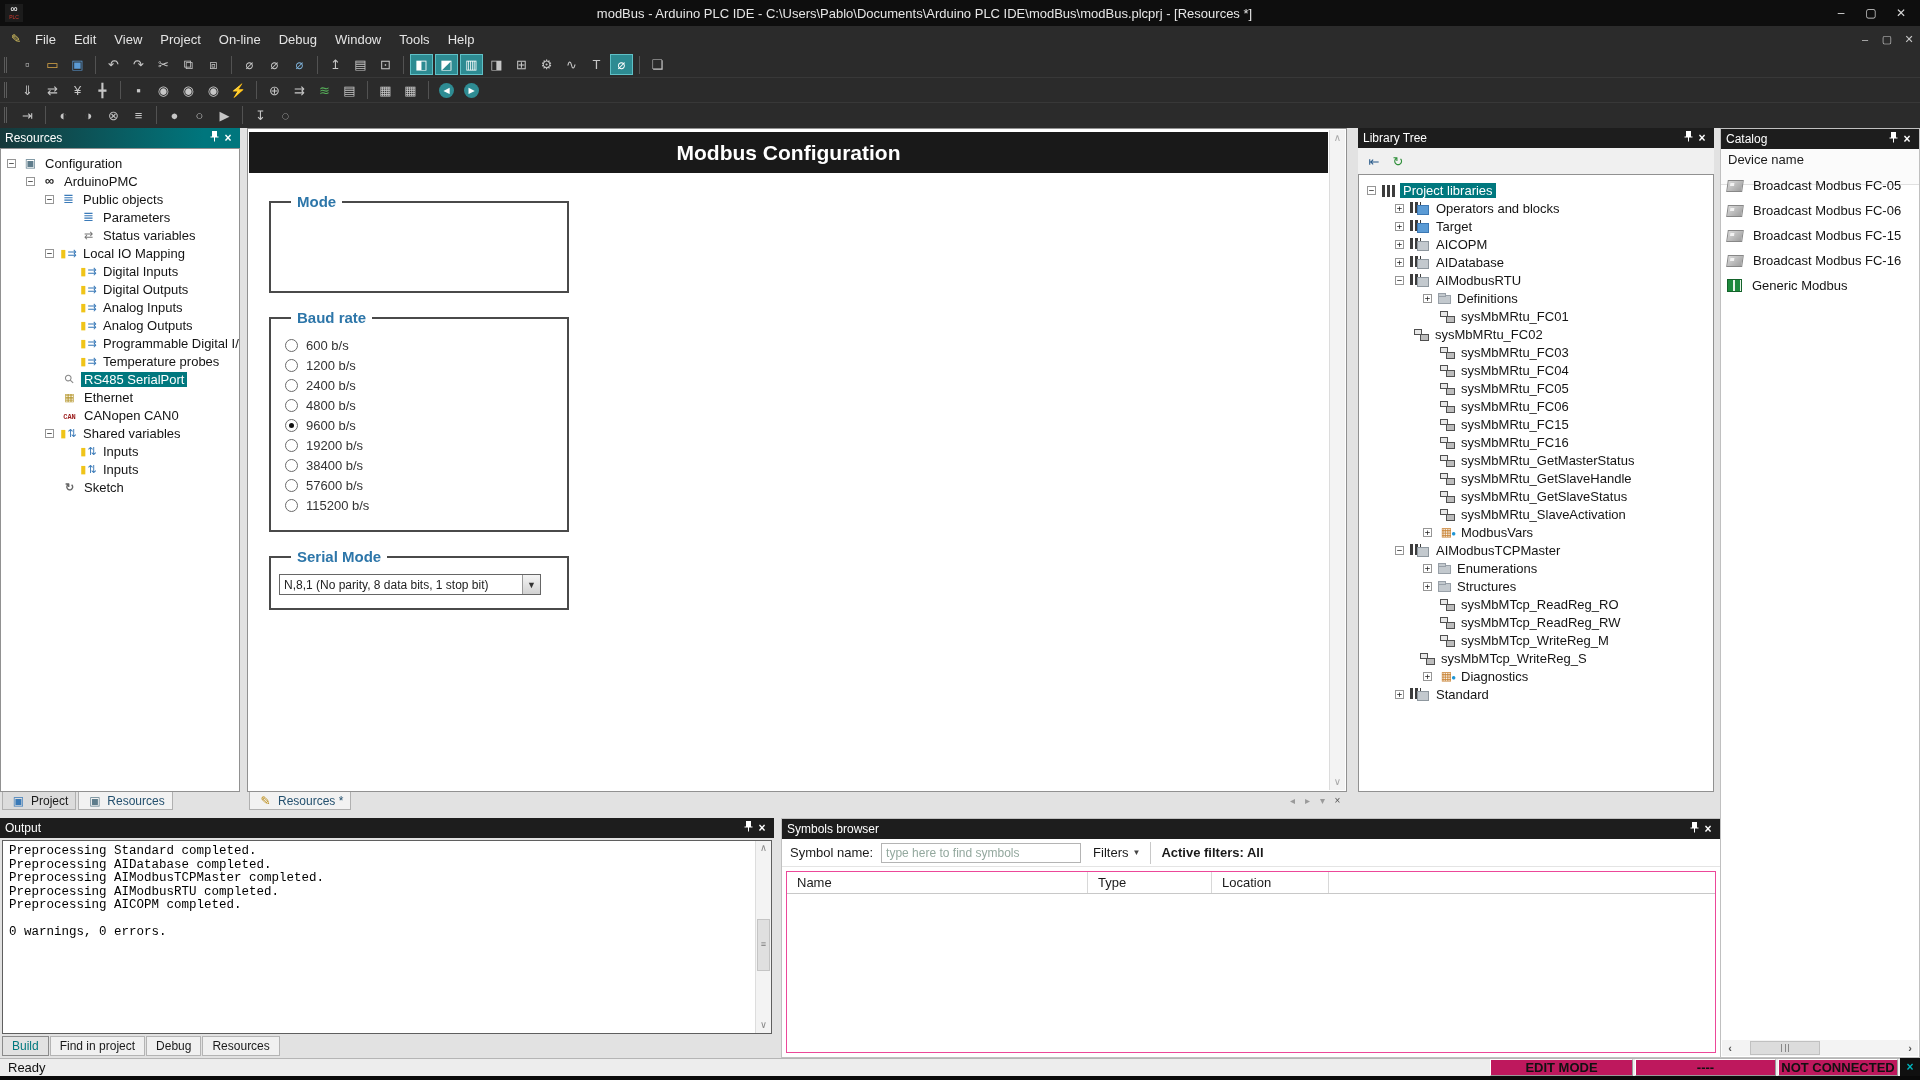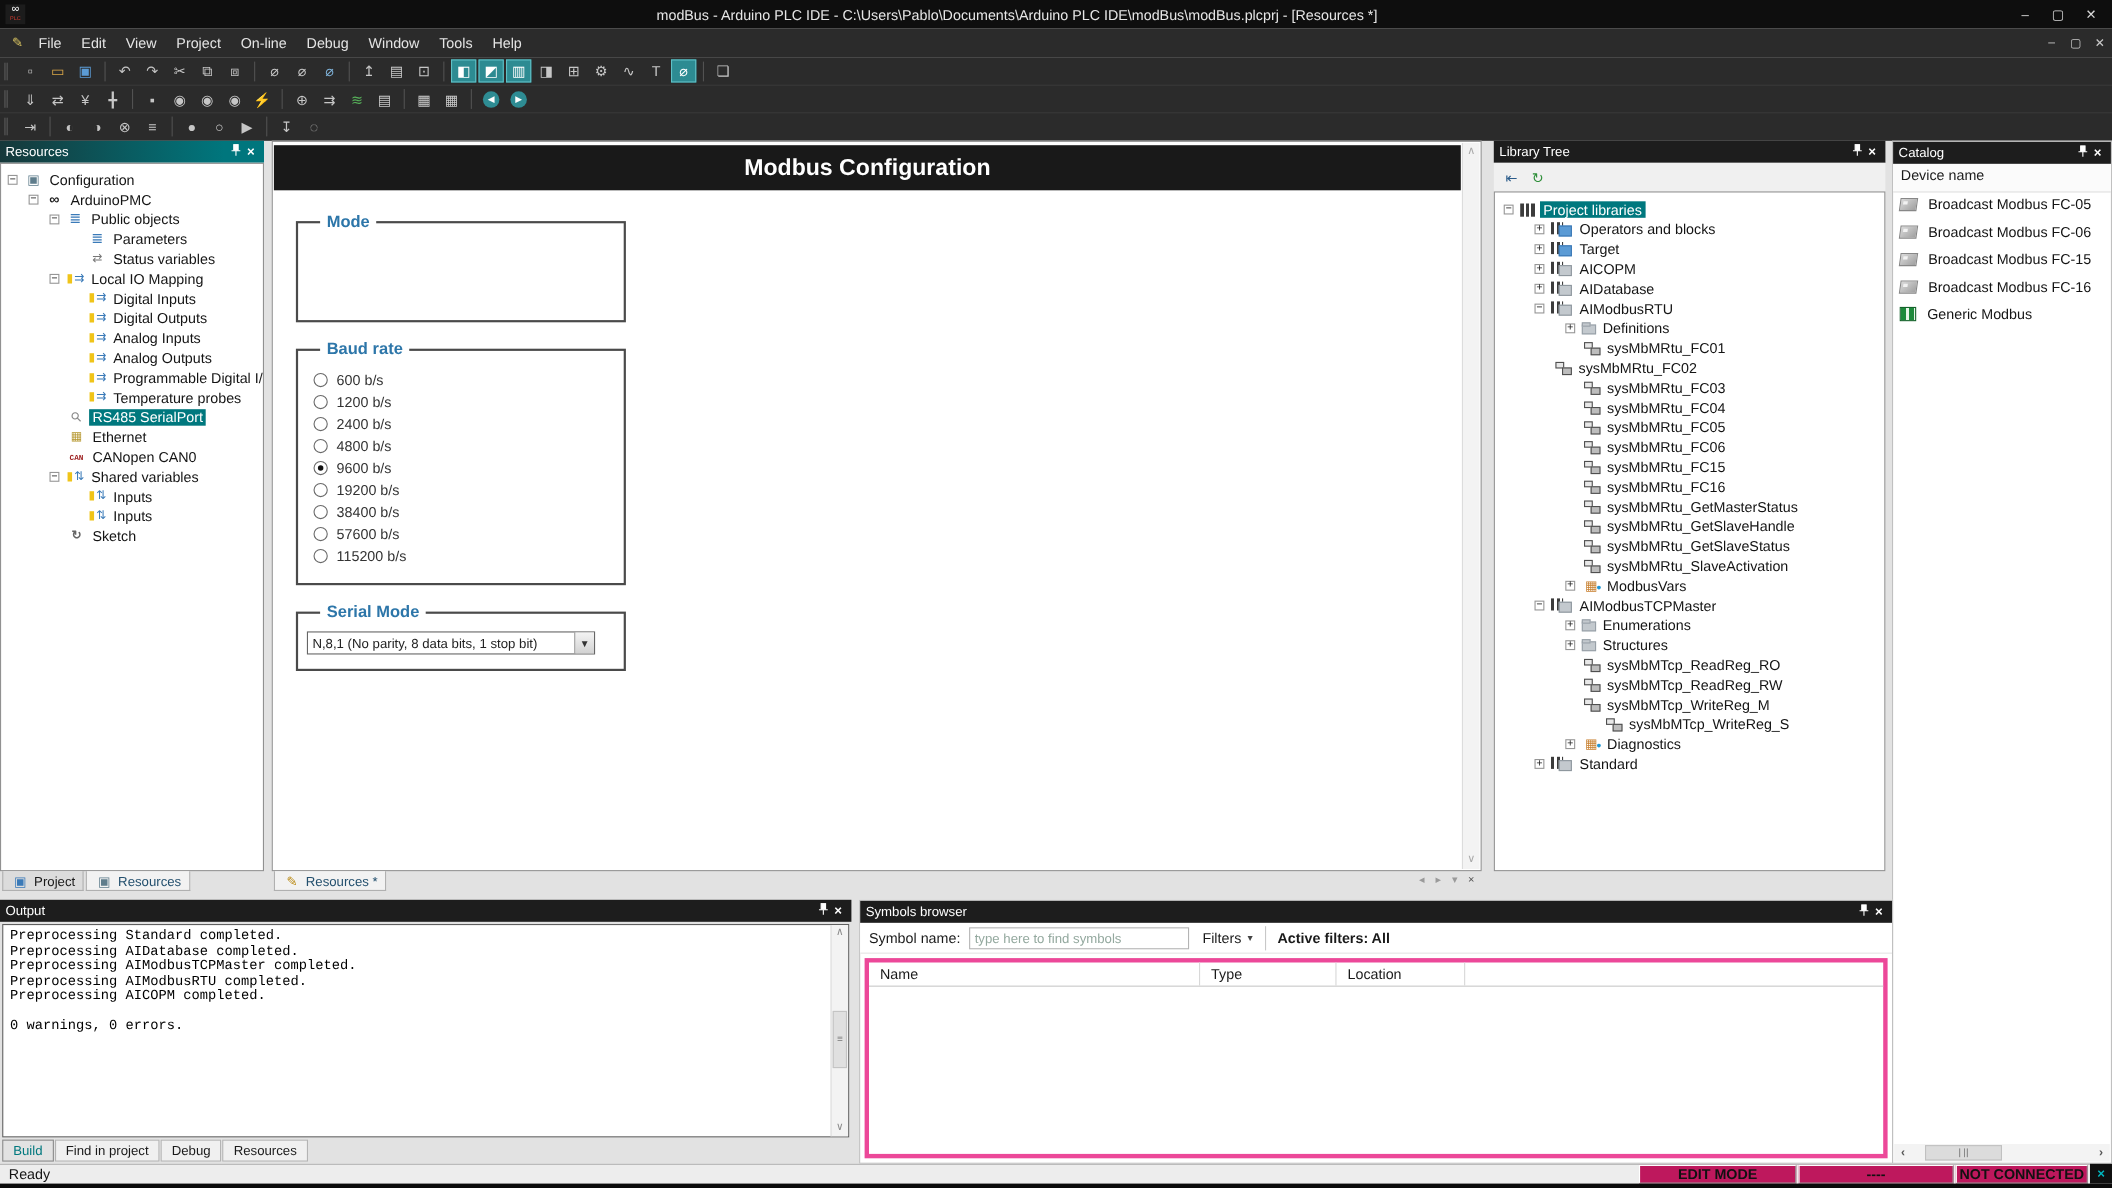--- a/index.html
+++ b/index.html
@@ -127,21 +127,21 @@
   .strip-ctrls{margin-left:auto;display:flex;align-items:center;height:16px;color:#9a9a9a;font-size:10px}
   .strip-ctrls span{width:15px;text-align:center}
 
   
   #library{position:absolute;left:1358px;top:128px;width:356px;height:664px}
   .libtools{position:absolute;left:0;right:0;top:20px;height:26px;background:#f0f0f0;display:flex;align-items:center;padding-left:4px}
   .libtool{width:24px;height:20px;display:flex;align-items:center;justify-content:center;font-size:13px}
 
   
   #catalog{position:absolute;left:1720px;top:128px;width:200px;height:930px;background:#fff;border:1px solid #c0c0c0}
-  .cat-colhdr{position:absolute;left:0;right:0;top:20px;height:26px;line-height:22px;padding-left:7px;
+  .cat-colhdr{position:absolute;left:0;right:0;top:20px;height:36px;line-height:22px;padding-left:7px;
     font-size:13px;color:#1a1a1a;background:#fbfbfb;border-bottom:1px solid #e0e0e0}
   #catalog-items{position:absolute;left:0;right:0;top:44px}
   .crow{display:flex;align-items:center;height:25px;font-size:13px;color:#141414;padding-left:6px;gap:7px}
   .hscroll{position:absolute;left:1px;right:1px;bottom:1px;height:16px;background:#f3f3f3;
     display:flex;align-items:center;color:#555;font-size:11px}
   .hscroll .la,.hscroll .ra{width:16px;text-align:center;font-weight:bold}
   .hscroll .track{flex:1;position:relative;height:100%}
   .hscroll .thumb{position:absolute;left:12px;top:1px;width:70px;height:14px;background:#dcdcdc;
     border:1px solid #c0c0c0;display:flex;align-items:center;justify-content:center}
   .hscroll .thumb i{width:8px;height:8px;border-left:1px solid #888;border-right:1px solid #888;
@@ -168,21 +168,21 @@
   .sym-filter{position:absolute;left:0;right:0;top:20px;height:28px;display:flex;align-items:center;
     font-size:13px;color:#1a1a1a;border-bottom:1px solid #e4e4e4;background:#fff}
   .sym-filter .lbl{margin-left:8px}
   .sym-input{width:200px;height:20px;border:1px solid #b4b4b4;margin-left:8px;font-size:12px;padding:0 4px;
     font-family:"Liberation Sans",sans-serif;color:#333}
   .sym-input::placeholder{color:#93a89e}
   .filters-btn{margin-left:12px;display:flex;align-items:center;gap:4px}
   .filters-btn i{font-style:normal;font-size:8px;color:#444}
   .vsep{width:1px;height:22px;background:#c8c8c8;margin:0 10px}
   .actfil{font-weight:bold}
-  .sym-table{position:absolute;left:4px;right:4px;top:52px;bottom:4px;border:4px solid #ec4899;background:#fff}
+  .sym-table{position:absolute;left:4px;right:4px;top:52px;bottom:4px;border:1px solid #ec4899;background:#fff}
   .sym-hdr{display:flex;height:22px;border-bottom:1px solid #c8c8c8;font-size:13px;color:#1a1a1a}
   .sym-hdr .cell{display:flex;align-items:center;padding-left:10px;border-right:1px solid #d8d8d8;height:100%}
 
   
   #statusbar{position:absolute;left:0;top:1058px;width:1920px;height:18px;background:#ededed;border-top:1px solid #b5b5b5;
     font-size:13px;color:#111}
   #statusbar .ready{position:absolute;left:8px;top:1px}
   .sbox{position:absolute;top:0px;height:17px;line-height:16px;text-align:center;font-weight:bold;
     background:#be185d;border:1px solid;border-color:#fff #9a9a9a #9a9a9a #fff}
   #bottomstrip{position:absolute;left:0;top:1076px;width:1920px;height:4px;background:#0a0a0a}
@@ -733,21 +733,21 @@
       <div class="trow" style="padding-left: 64px;">
         <span class="expsp"></span>
         <span class="icn icn-funcblock"></span>
         <span class="tlab">sysMbMTcp_ReadReg_RW</span>
       </div>
       <div class="trow" style="padding-left: 64px;">
         <span class="expsp"></span>
         <span class="icn icn-funcblock"></span>
         <span class="tlab">sysMbMTcp_WriteReg_M</span>
       </div>
-      <div class="trow" style="padding-left: 84px;">
+      <div class="trow" style="padding-left: 44px;">
         <span class="expsp"></span>
         <span class="icn icn-funcblock"></span>
         <span class="tlab">sysMbMTcp_WriteReg_S</span>
       </div>
       <div class="trow" style="padding-left: 64px;">
         <span class="exp">+</span>
         <span class="icn icn-vars"></span>
         <span class="tlab">Diagnostics</span>
       </div>
       <div class="trow" style="padding-left: 36px;">

